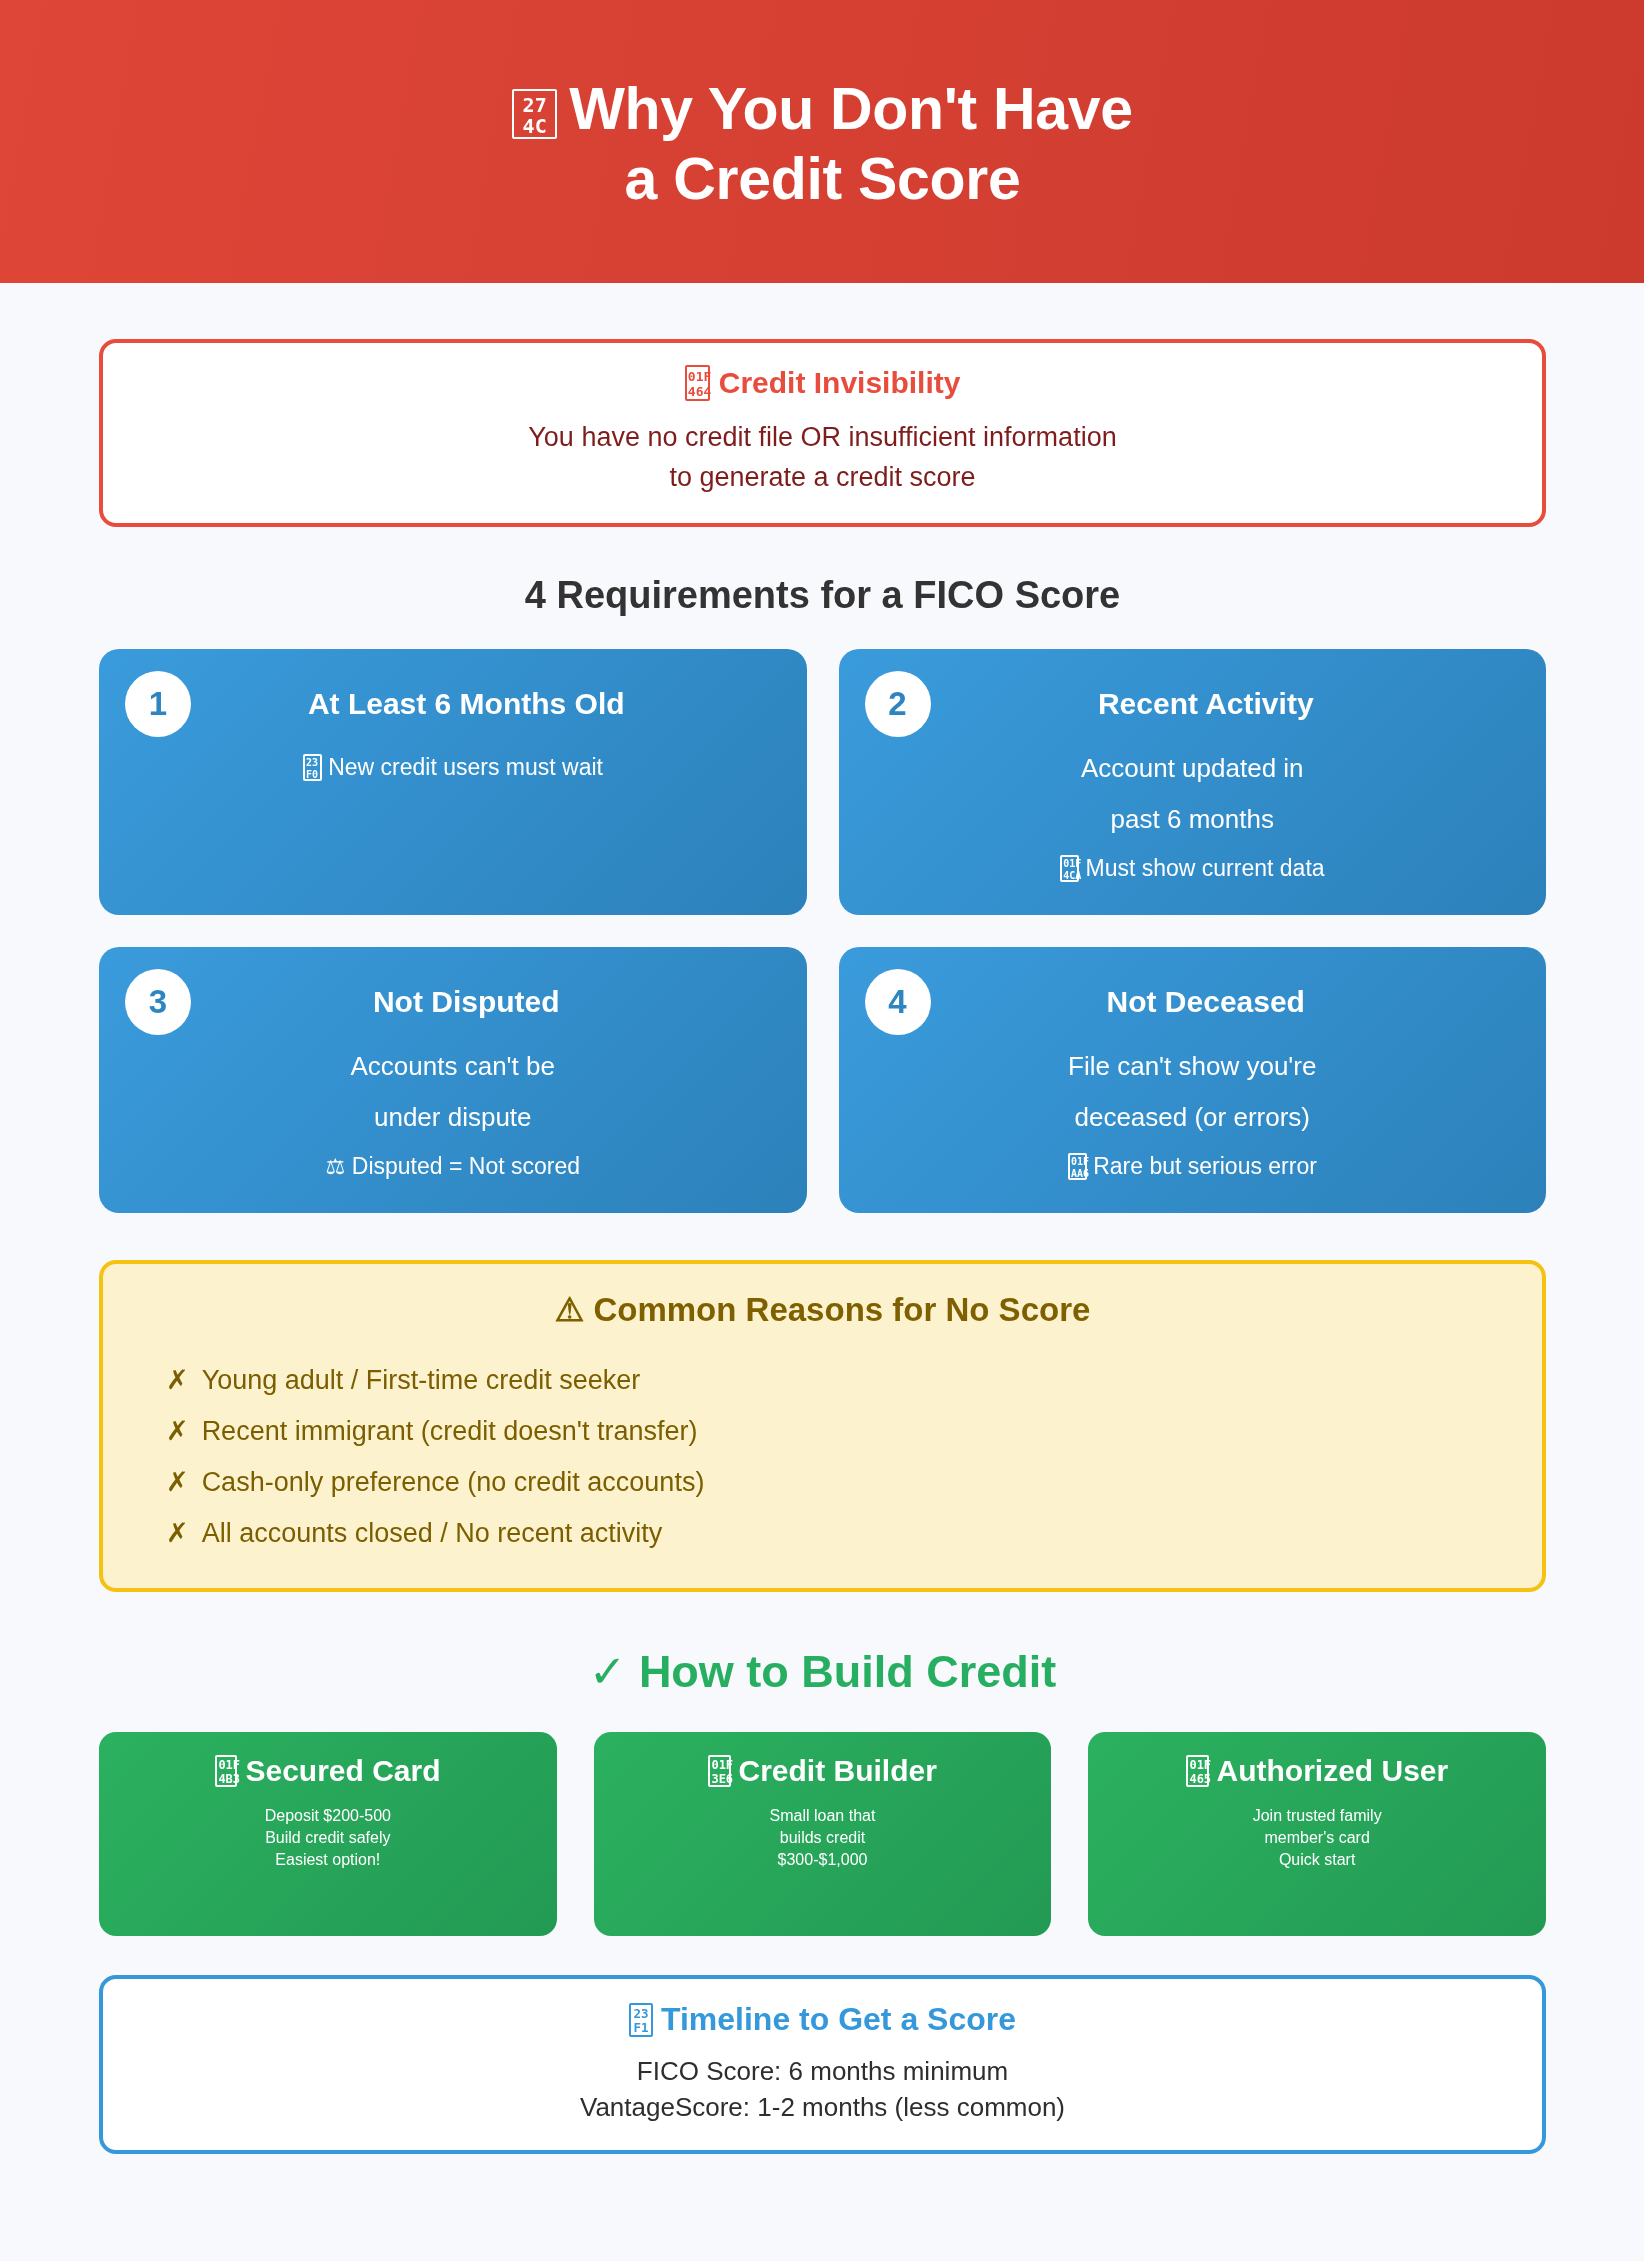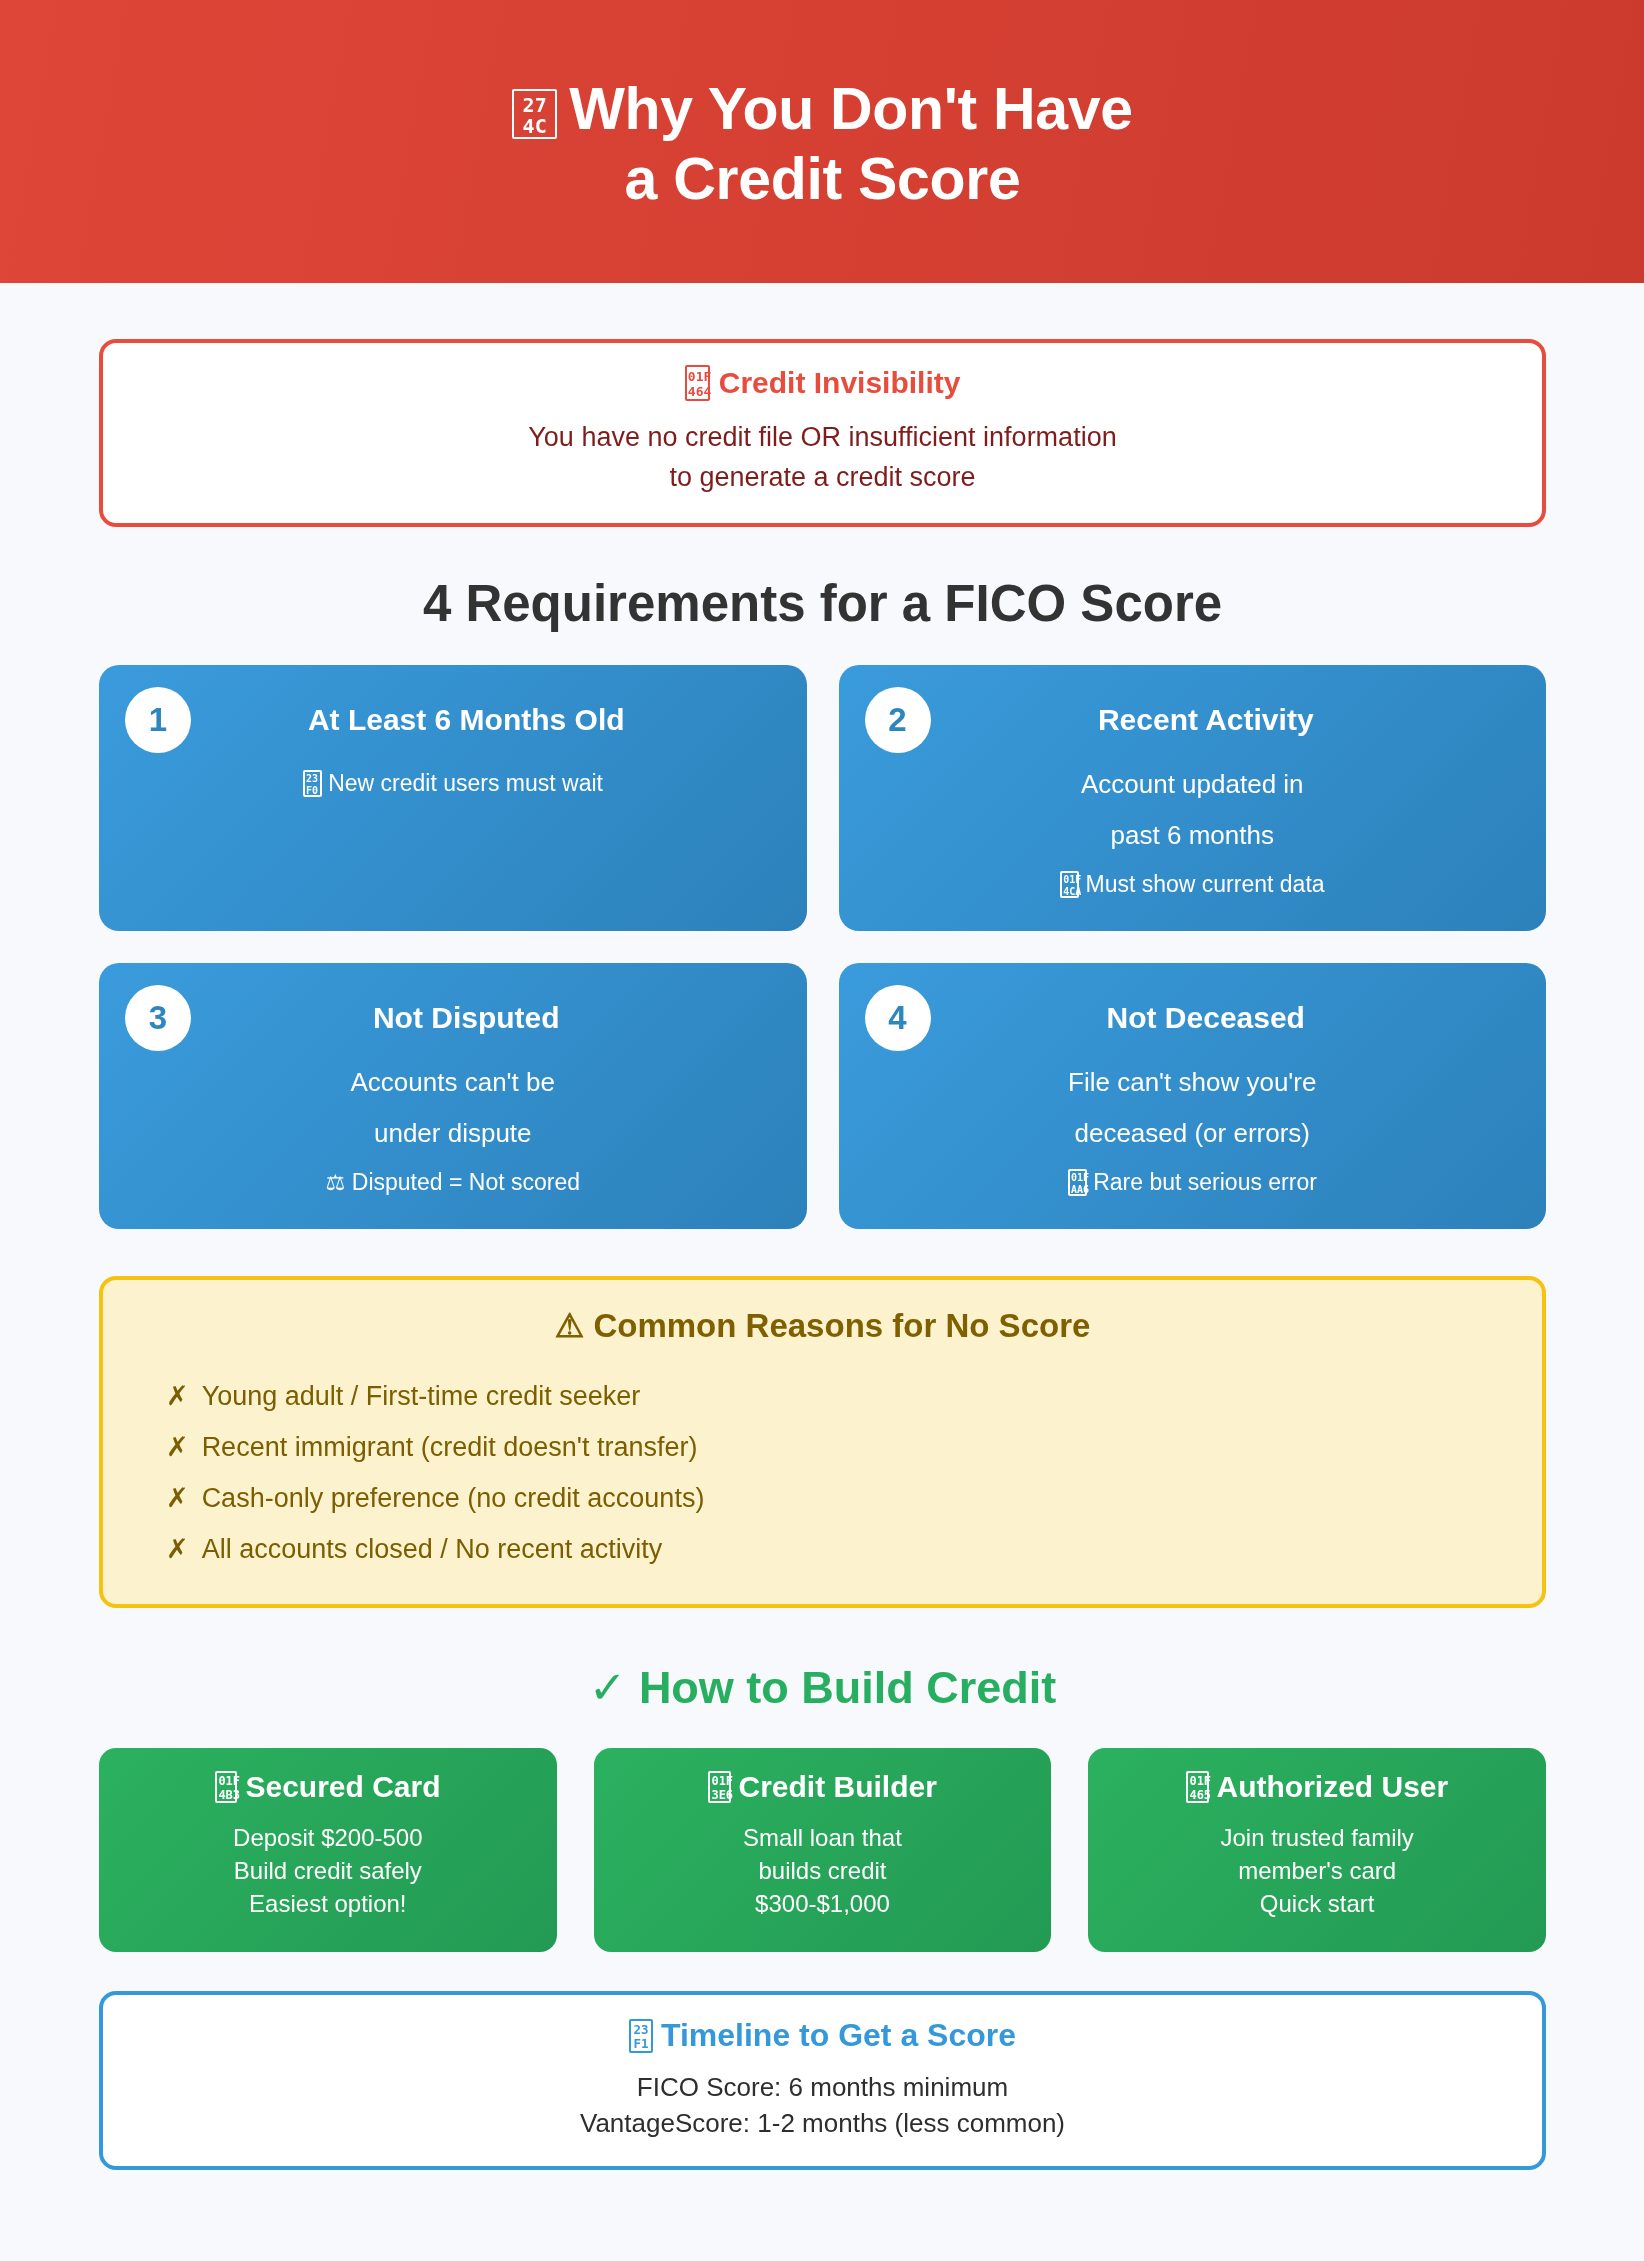--- a/index.html
+++ b/index.html
@@ -81,21 +81,21 @@
   .alert-body {
     color: #7f1d1d;
     font-size: 27px;
     line-height: 1.45;
   }
 
   
   .section-heading {
     text-align: center;
     color: #333333;
-    font-size: 51px;
+    font-size: 38px;
     font-weight: bold;
     margin: 47px 0 32px;
   }
   .section-heading-green {
     text-align: center;
     color: #27AE60;
     font-size: 45px;
     font-weight: bold;
     margin: 53px 0 34px;
   }
@@ -205,21 +205,21 @@
   .build-title {
     font-size: 30px;
     font-weight: bold;
     display: flex;
     align-items: center;
     justify-content: center;
     margin-bottom: 17px;
   }
   .tofu-md { font-size: 12px; width: 22.4px; height: 32px; padding-top: 1.3px; margin-right: 8px; }
   .tofu-md span { line-height: 14px; }
-  .build-line { font-size: 24px; line-height: 1.38; }
+  .build-line { font-size: 16px; line-height: 1.38; }
 
   
   .timeline-box {
     width: 1447px;
     margin: 39px auto 0;
     background: #FFFFFF;
     border: 4.6px solid #3498DB;
     border-radius: 17px;
     padding: 22.4px 26px 24px;
     text-align: center;

